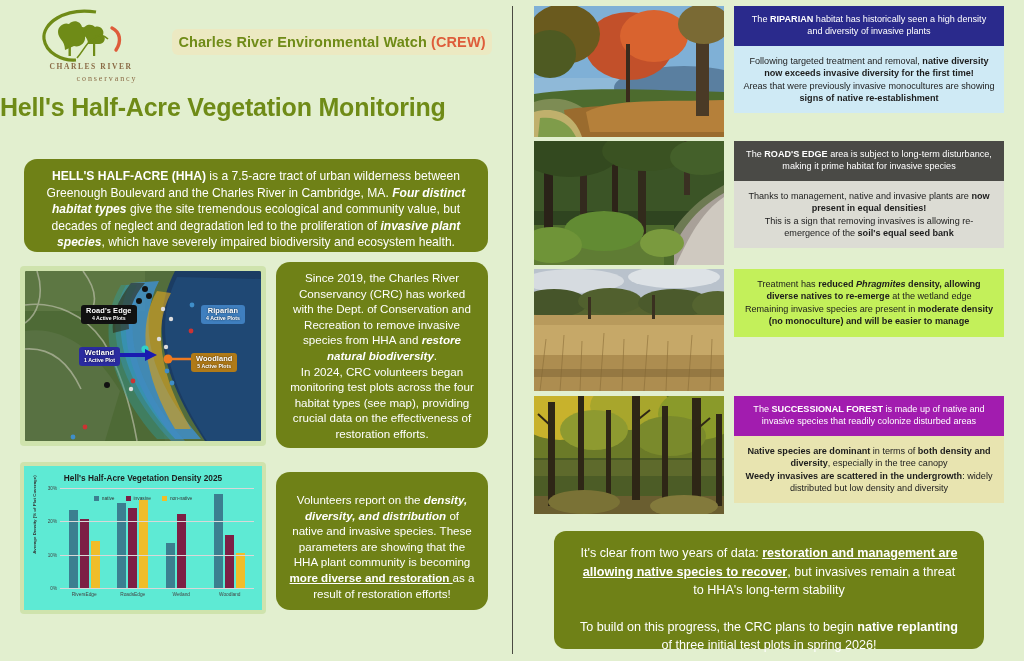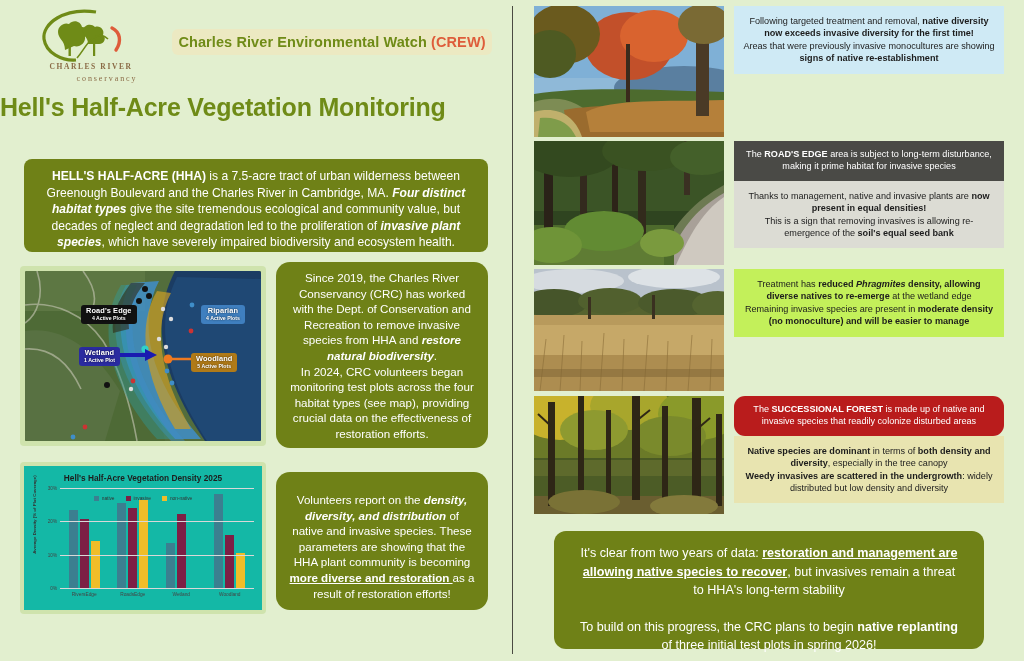--- a/index.html
+++ b/index.html
@@ -45,21 +45,21 @@
     position:absolute; left:0; top:93px; width:512px; text-align:left;
     font-size: 25px; font-weight: 700; color: #6f8b17; letter-spacing: -0.2px;
   }
   .title-2 {
     position:absolute; left:0; top:124px; width:512px; text-align:center;
     font-size: 24px; font-weight: 700; color: #de5c3a;
   }
 
   .intro-card {
     position:absolute; left:24px; top:159px; width:464px; height:93px;
-    background:#6f8117; border-radius: 8px;
+    background:#6f8117; border-radius: 13px;
     padding: 9px 14px 0 14px;
     color:#ffffff; font-size: 12.1px; line-height: 16.6px; text-align:center;
   }
 
   .map-card {
     position:absolute; left:20px; top:266px; width:246px; height:180px;
     background:#cfe3ad; border-radius: 4px; padding: 5px;
   }
   .map-img { position:relative; width:100%; height:100%; overflow:hidden; border-radius:2px;
              background:#4a6b37; }
@@ -82,21 +82,21 @@
   .vol-card {
     position:absolute; left:276px; top:472px; width:212px; height:138px;
     background:#6f8117; border-radius:14px; padding:20px 13px 0 13px;
     color:#fff; font-size:11.6px; line-height:15.6px; text-align:center;
   }
 
   .chart-card {
     position:absolute; left:20px; top:462px; width:246px; height:152px;
     background:#cfe3ad; border-radius:4px; padding:4px;
   }
-  .chart-inner { width:100%; height:100%; background:#14b8a6; position:relative;padding-left:28px; }
+  .chart-inner { width:100%; height:100%; background:#5eead4; position:relative;padding-left:28px; }
   .chart-title {
     position:absolute; left:0; top:7px; width:100%; text-align:center;
     font-size:8.3px; font-weight:700; color:#1d1d1d;
   }
   .ylabel {
     position:absolute; left:-30px; top:46px; width:80px; text-align:center;
     transform: rotate(-90deg); font-size:4.4px; color:#333; font-weight:700;
   }
   .plot {
     position:absolute; left:36px; top:22px; right:8px; bottom:22px;
@@ -336,20 +336,23 @@
           <rect x="92" y="38" width="4" height="58" fill="#3a2a1c"></rect>
           <ellipse cx="30" cy="28" rx="36" ry="30" fill="#6a5a1e"></ellipse>
           <ellipse cx="16" cy="48" rx="26" ry="24" fill="#4e5a22"></ellipse>
           <rect x="162" y="0" width="13" height="110" fill="#4a3a26"></rect>
           <ellipse cx="170" cy="18" rx="26" ry="20" fill="#7a6a34"></ellipse>
           <path d="M0 106 C22 100, 40 108, 48 131 L0 131 Z" fill="#c0b06c"></path>
           <path d="M6 112 C24 110, 36 118, 42 131 L4 131 Z" fill="#7f9c4a"></path>
         </svg>
       </div>
       <div class="hab-textcol">
+        <div class="hab-head" style="background:#2a2a8c;color:#fff;">
+          <span>The </span><span class="b">RIPARIAN</span><span> habitat has historically seen a high density and diversity of invasive plants</span>
+        </div>
         <div class="hab-body" style="background:#cfeaf5;">
           <span>Following targeted treatment and removal, </span><span class="b">native diversity now exceeds invasive diversity for the first time!</span><br>
           <span>Areas that were previously invasive monocultures are showing </span><span class="b">signs of native re-establishment</span>
         </div>
       </div>
     </div>
 
     <div class="hab-row" style="top:141px;">
       <div class="hab-photo" style="--ph:124px;height:124px;">
         <svg width="190" height="124" viewBox="0 0 190 124">
@@ -449,21 +452,21 @@
           <g stroke="#2e2616" stroke-width="2" fill="none">
             <path d="M17 30 L4 18"></path>
               <path d="M101 26 L116 14"></path>
               <path d="M162 34 L176 22"></path>
           </g>
           <ellipse cx="50" cy="106" rx="36" ry="12" fill="#7a7236"></ellipse>
           <ellipse cx="150" cy="110" rx="34" ry="11" fill="#837a3c"></ellipse>
         </svg>
       </div>
       <div class="hab-textcol">
-        <div class="hab-head" style="background:#b91c1c;color:#fff;border-radius:11px;">
+        <div class="hab-head" style="background:#a21caf;color:#fff;">
           <span>The </span><span class="b">SUCCESSIONAL FOREST</span><span> is made up of native and invasive species that readily colonize disturbed areas</span>
         </div>
         <div class="hab-body" style="background:#e8e4b0;">
           <span class="b">Native species are dominant</span><span> in terms of </span><span class="b">both density and diversity</span><span>, especially in the tree canopy</span><br>
           <span class="b">Weedy invasives are scattered in the undergrowth</span><span>: widely distributed but low density and diversity</span>
         </div>
       </div>
     </div>
 
     <div style="position:absolute;left:0;top:522px;width:512px;">

